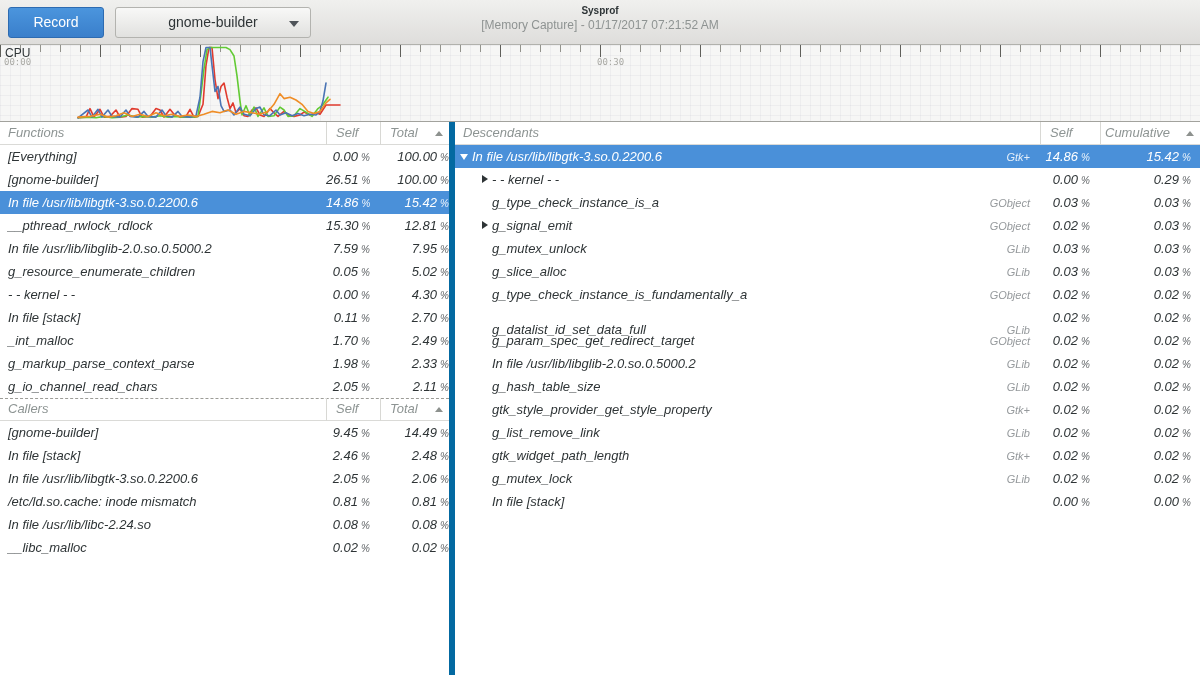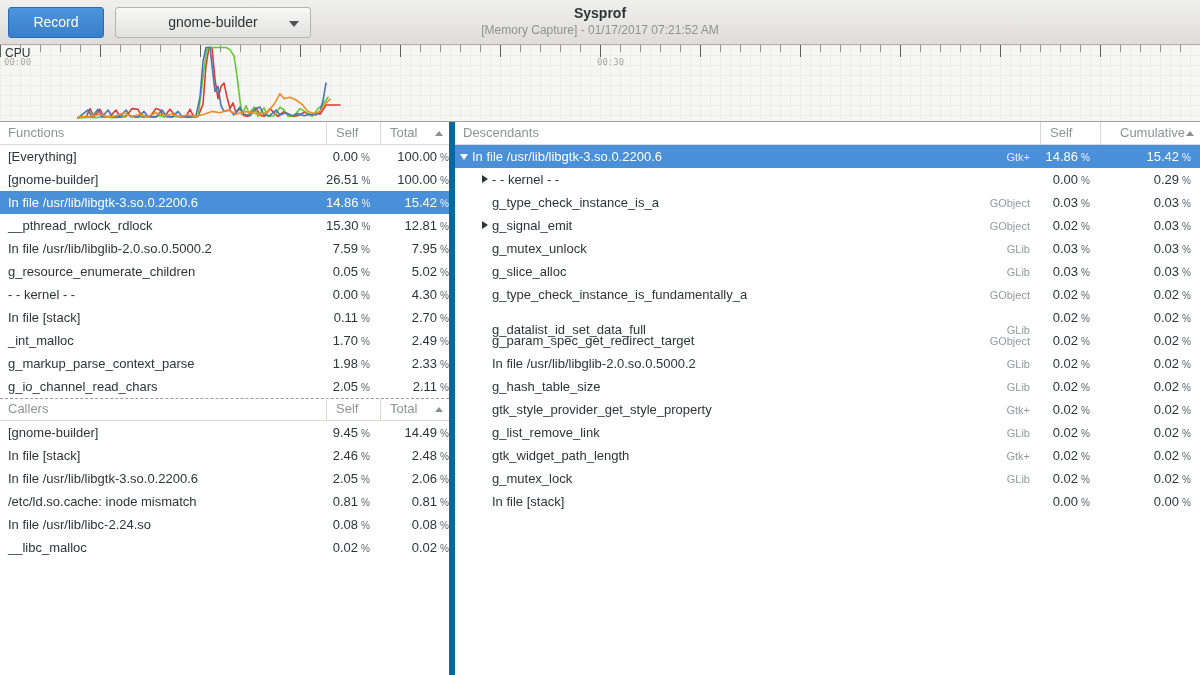--- a/index.html
+++ b/index.html
@@ -26,21 +26,21 @@
   }
   .target-btn { width:196px; margin-left:11px; position:relative; }
   .dropdown-caret {
     position:absolute; right:11px; top:13px; width:0; height:0;
     border-left:5px solid transparent; border-right:5px solid transparent;
     border-top:6px solid #4f5459;
   }
   .titlebox {
     position:absolute; left:0; right:0; top:5px; text-align:center; pointer-events:none;
   }
-  .title { font-size:14px; font-weight:bold; color:#2e3436; }
+  .title { font-size:10px; font-weight:bold; color:#2e3436; }
   .subtitle { font-size:12px; color:#8e9392; margin-top:2px; }
   .right-cluster { margin-left:auto; display:flex; align-items:center; }
   .samples { font-size:14px; color:#6f7674; margin-right:20px; }
   .menu-btn { width:37px; }
   .burger { width:15px; height:2px; background:#2e3436; box-shadow:0 -5px 0 #2e3436, 0 5px 0 #2e3436; }
   .hb-sep { width:1px; height:26px; background:#c4c4c0; margin:0 11px; }
   .win-btn { width:30px; height:31px; display:flex; align-items:center; justify-content:center; cursor:pointer; background:none; border:none; }
   .min-glyph { width:11px; height:2px; background:#2e3436; margin-top:12px; }
   .close-glyph { font-size:15px; color:#2e3436; line-height:1; }
 
@@ -54,36 +54,36 @@
     border-bottom:1px solid #a2a29d;
   }
   .graph svg { position:absolute; inset:0; }
   .cpu-label { position:absolute; top:1px; left:5px; font-size:12px; color:#2e3436; }
   .time-label { position:absolute; top:12px; font-family:"DejaVu Sans Mono", monospace; font-size:9px; color:#a9a9a4; }
   .time-label.t0 { left:4px; }
   .time-label.t30 { left:597px; }
 
   
   .main { position:absolute; top:122px; left:0; width:1200px; height:553px; display:flex; }
-  .pane { background:#ffffff; }
+  .pane { background:#ffffff;font-style:italic; }
   .pane.left { width:449px; }
   .pane.right { width:751px; border-left:6px solid #0369a1; }
 
   .thead {
     height:23px; display:flex; align-items:center;
     border-bottom:1px solid #dadad7; background:#ffffff;
     color:#8d9493; font-size:13px;
   }
   .thead .th { height:23px; line-height:22px; overflow:hidden; white-space:nowrap; cursor:pointer; }
   .th.namecol { flex:1; padding-left:8px; }
   .th.sep { border-left:1px solid #d8d8d4; }
   .left .th.selfcol  { width:54px; padding-left:9px; }
   .left .th.totalcol { width:69px; padding-left:9px; position:relative; }
   .right .th.selfcol { width:60px; padding-left:9px; }
-  .right .th.totalcol{ width:100px; padding-left:19px; position:relative; }
+  .right .th.totalcol{ width:100px; padding-left:4px; position:relative; }
   .sort-arrow {
     position:absolute; right:6px; top:9px; width:0; height:0;
     border-left:4px solid transparent; border-right:4px solid transparent;
     border-bottom:5px solid #8d918e;
   }
   .callers-head { border-top:1px dashed #9c9c97; }
 
   .rows { width:100%; }
   .trow { height:23px; display:flex; align-items:center; font-size:13px; color:#2e3436; cursor:default; white-space:nowrap; }
   .trow.selected { background:#4a90d9; color:#ffffff; }

